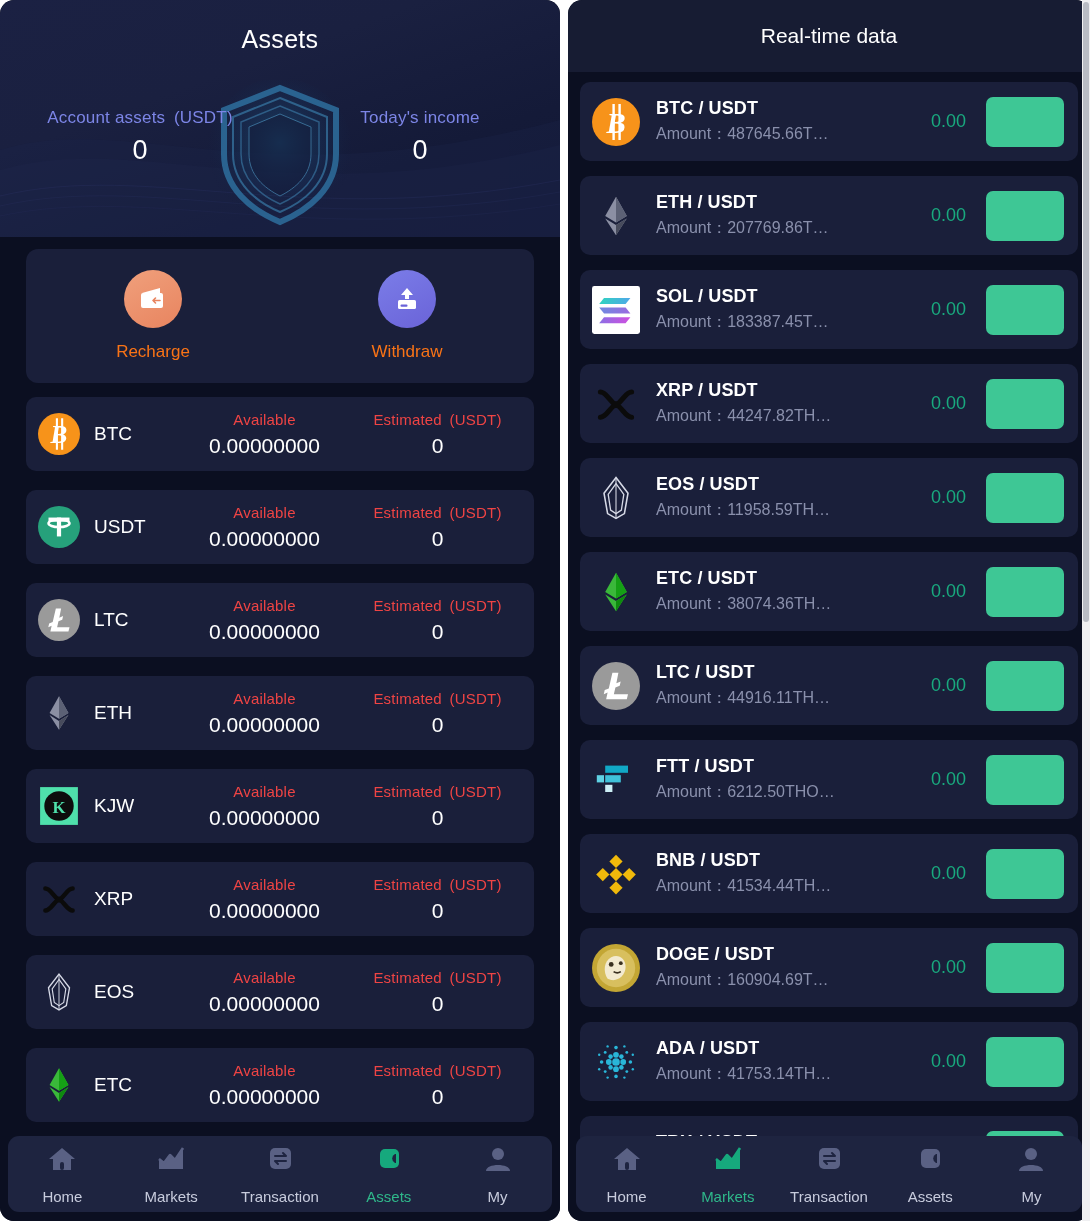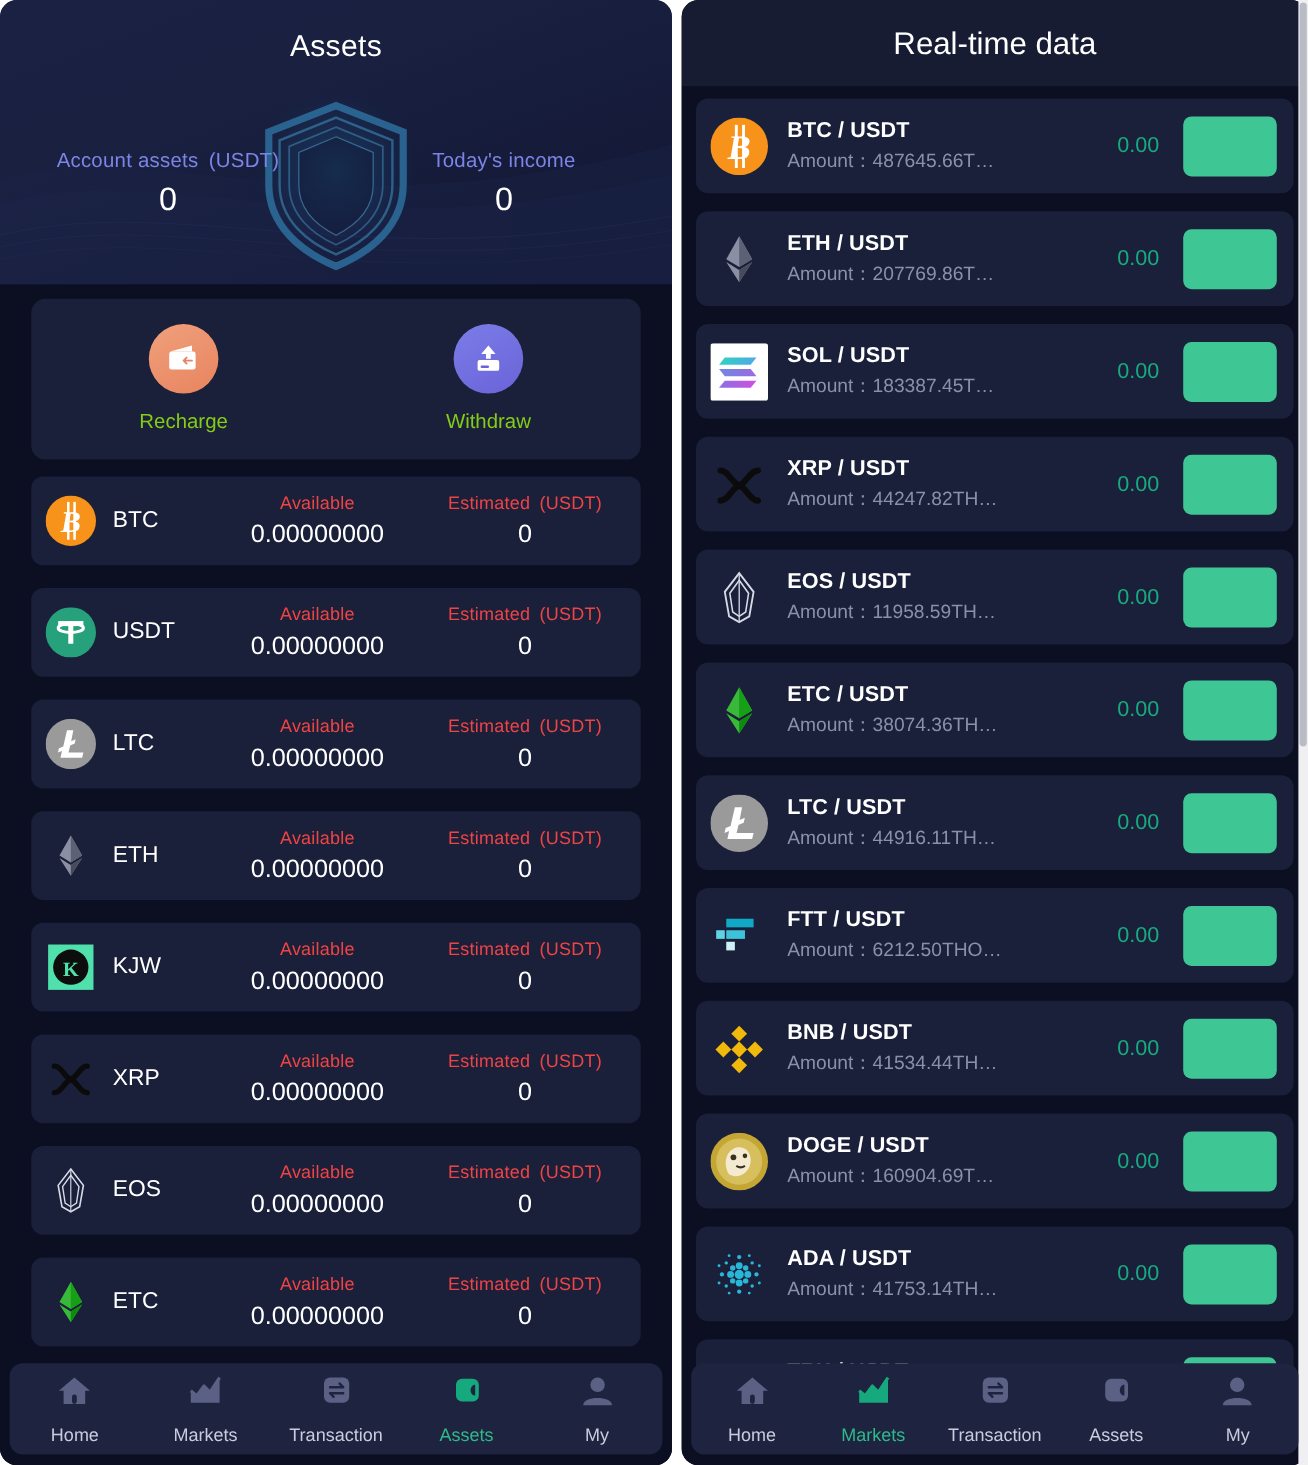--- a/index.html
+++ b/index.html
@@ -67,21 +67,21 @@
     position: absolute;
     left: 50%;
     top: 80px;
     transform: translateX(-50%);
     width: 150px; height: 150px;
     z-index: 2;
   }
   .hero-stats {
     position: absolute;
     left: 0; right: 0;
-    top: 124px;
+    top: 108px;
     display: flex;
     z-index: 3;
   }
   .stat { flex: 1; text-align: center; }
   .stat-label {
     color: #7c85e6;
     font-size: 17px;
     letter-spacing: .2px;
   }
   .stat-value {
@@ -114,21 +114,21 @@
     cursor: pointer;
   }
   .action-icon {
     width: 58px; height: 58px;
     border-radius: 50%;
     display: flex; align-items: center; justify-content: center;
   }
   .ico-recharge { background: linear-gradient(150deg,#f0a07c,#e8845f); }
   .ico-withdraw { background: linear-gradient(150deg,#7b7de8,#6a63d8); }
   .action-label {
-    color: #84cc16;
+    color: #f97316;
     font-size: 17px;
     margin-top: 14px;
   }
 
   .asset-row {
     background: #1a1f3a;
     border-radius: 10px;
     height: 74px;
     display: flex;
     align-items: center;
@@ -161,21 +161,21 @@
     font-size: 21px;
     margin-top: 6px;
   }
 
   
   .rt-header {
     height: 72px;
     background: #171c33;
     display: flex; align-items: center; justify-content: center;
     color: #ffffff;
-    font-size: 26px;
+    font-size: 21px;
     flex: none;
     border-top-left-radius: 14px;
     border-top-right-radius: 14px;
   }
   .rt-body {
     flex: 1;
     background: #0b0f21;
     padding: 10px 12px 0 12px;
     overflow: hidden;
   }

